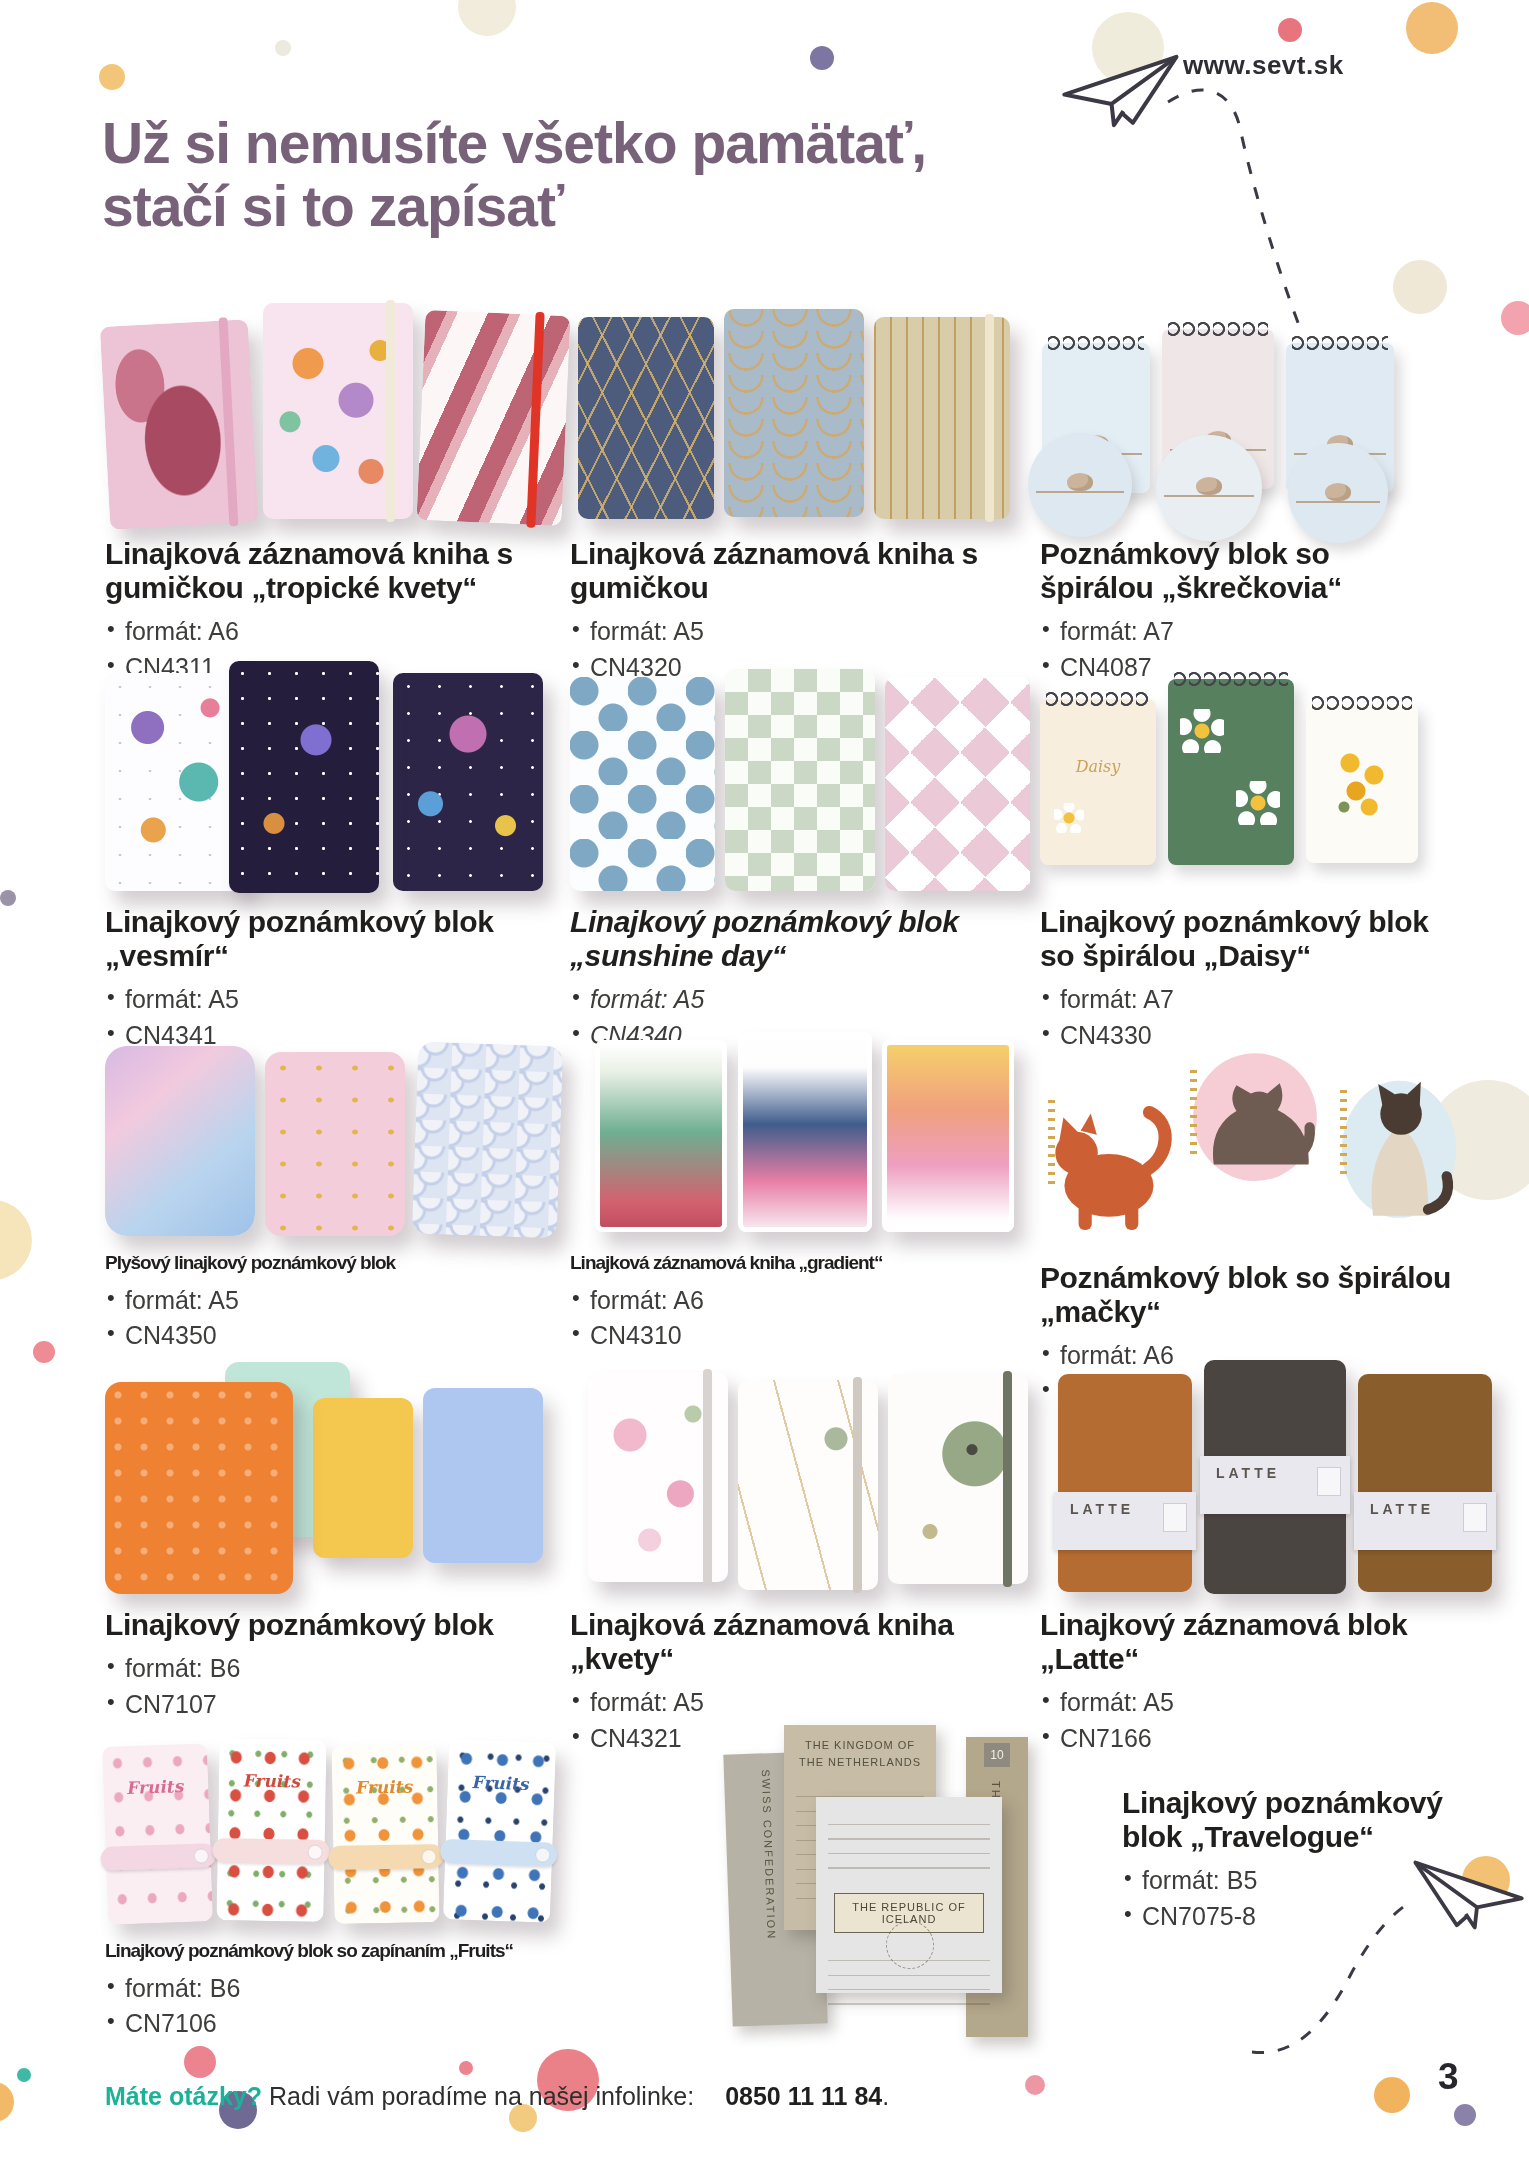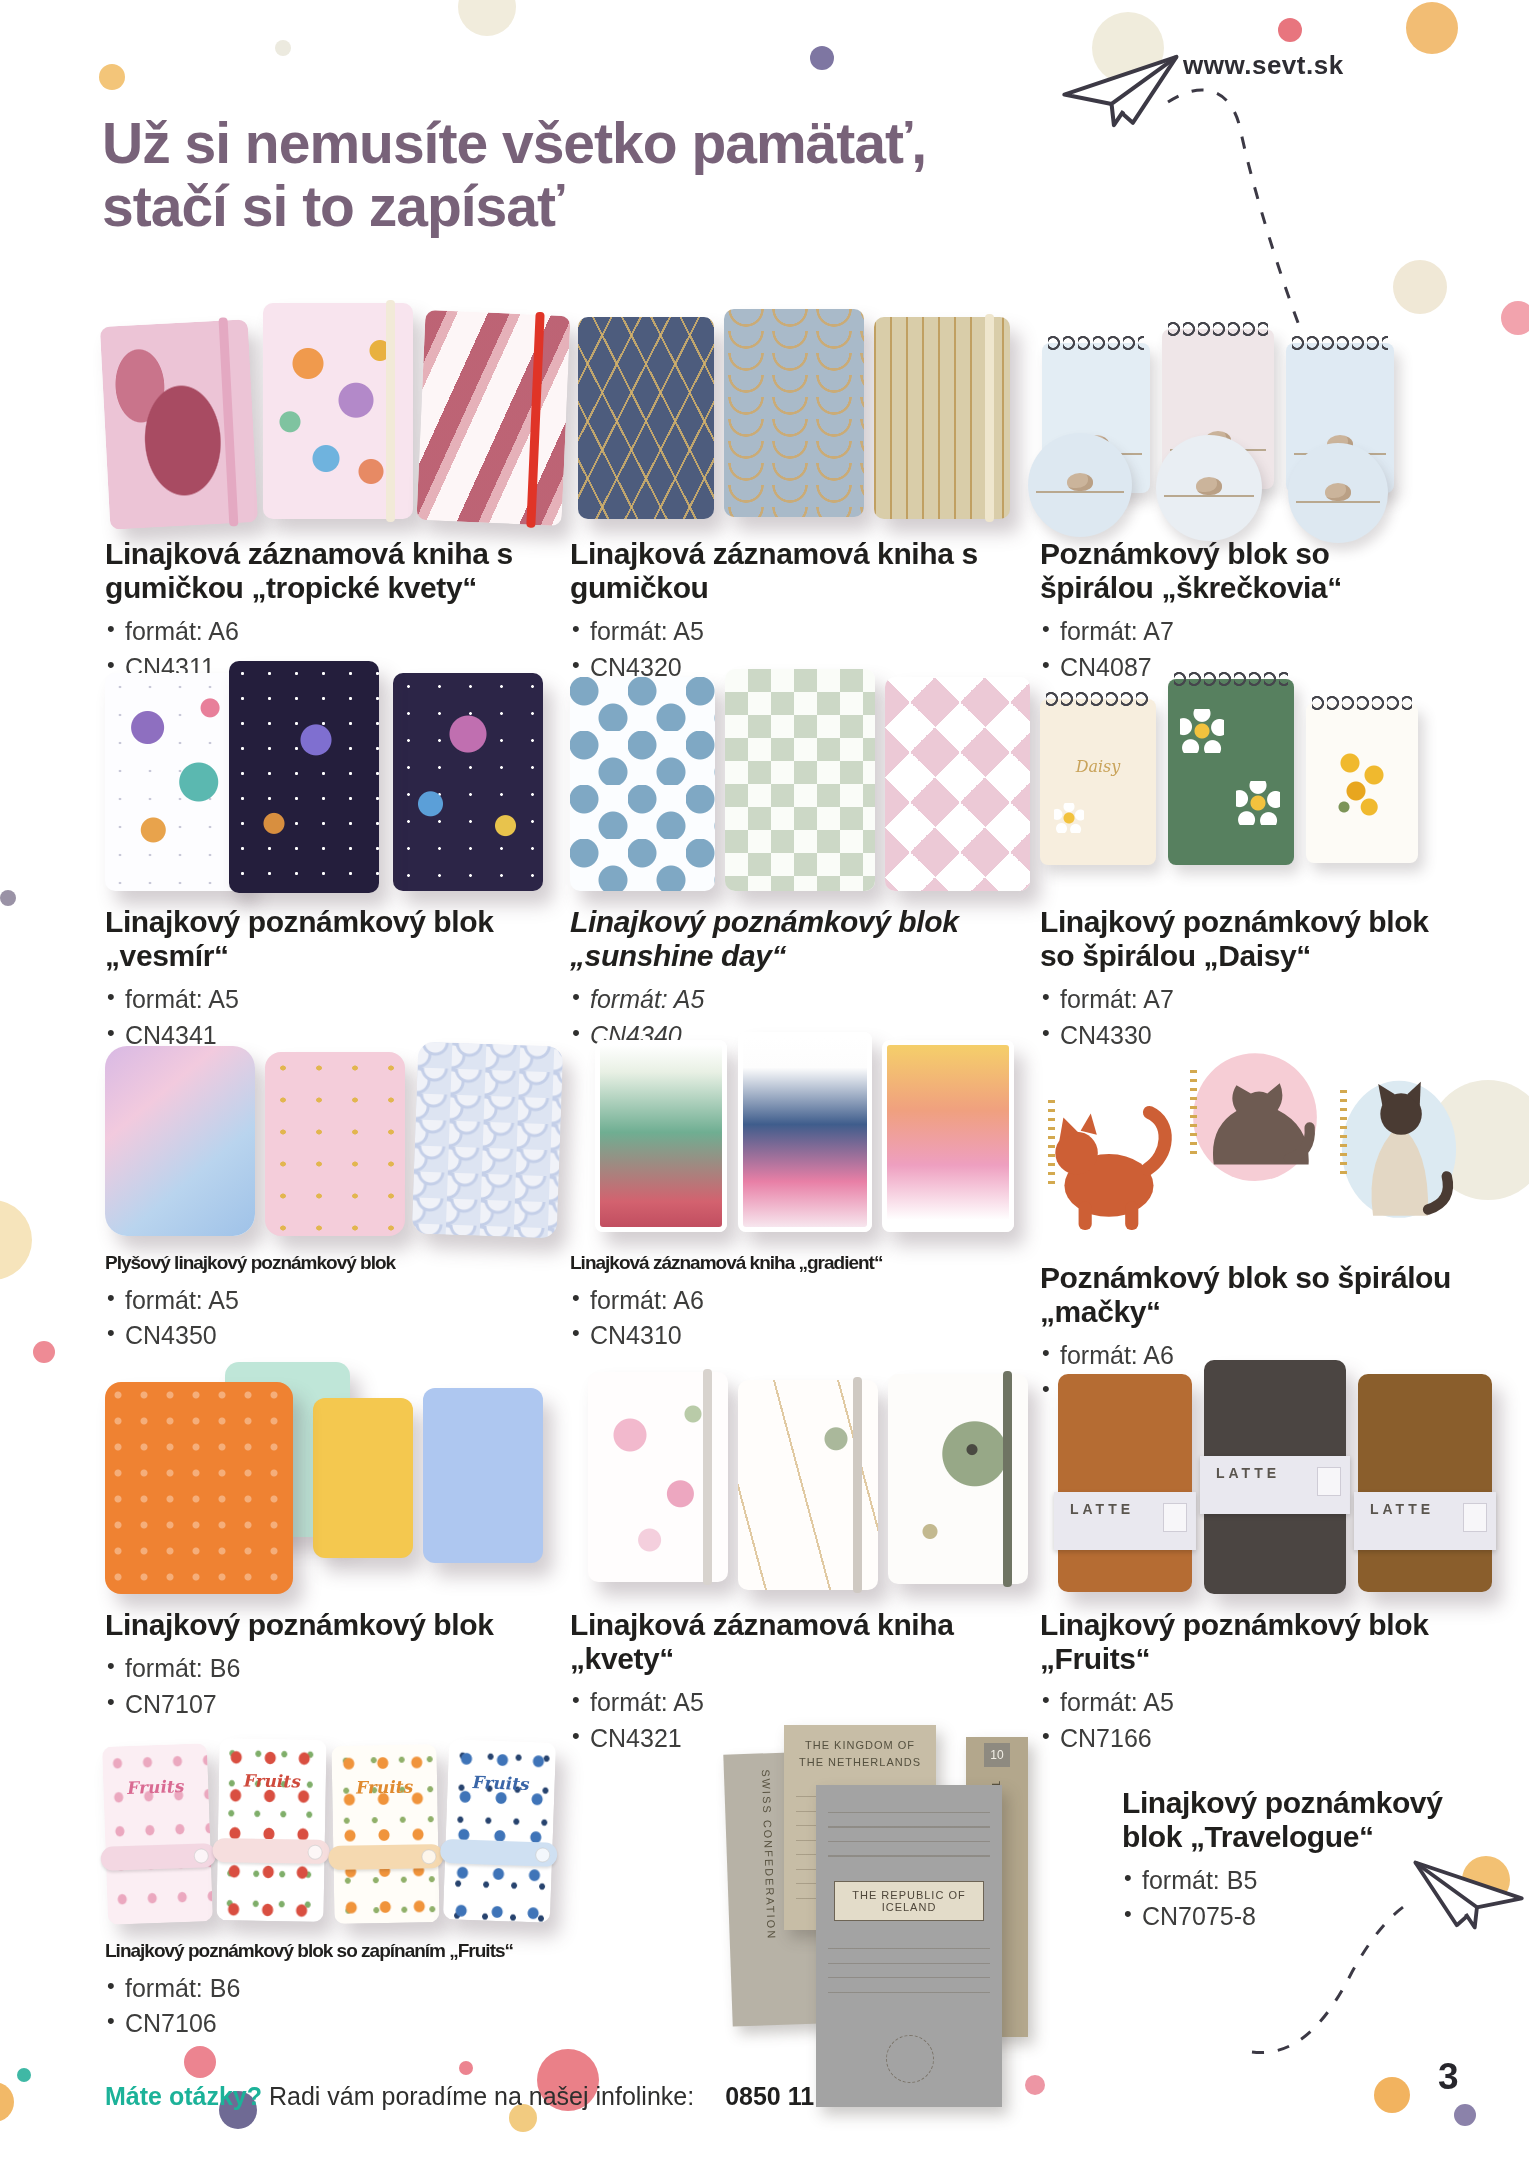--- a/index.html
+++ b/index.html
@@ -338,21 +338,21 @@
           <div class="lsq"></div>
         </div>
       </div>
       <div class="nb" style="left:318px;top:14px;width:134px;height:218px;background:#8a5e2c;">
         <div class="lband" style="top:118px;">
           <div class="ltxt">LATTE</div>
           <div class="lsq"></div>
         </div>
       </div>
     </div>
-    <h3 class="ptitle">Linajkový poznámkový blok „Fruits“</h3>
+    <h3 class="ptitle">Linajkový záznamová blok „Latte“</h3>
     <div class="bullet"><span>formát: A5</span></div>
     <div class="bullet"><span>CN7166</span></div>
   </div>
 
   <div style="position:absolute;left:105px;top:1737px;width:600px;height:200px;">
     <div class="nb" style="left:0;top:8px;width:105px;height:178px;transform:rotate(-2deg);
          background:radial-gradient(#eba8bf 4px,transparent 5px),#fbeef3;background-size:30px 34px;">
       <div class="fr" style="color:#d96a92;">Fruits</div>
       <div class="strap" style="background:#f3d7e2;"></div>
     </div>
@@ -383,21 +383,21 @@
       <div class="vtxt" style="position:absolute;left:36px;top:16px;height:240px;">SWISS CONFEDERATION</div>
     </div>
     <div class="cover" style="left:56px;top:0;width:152px;height:205px;background:#c7bda6;">
       <div class="nlabel">THE KINGDOM OF THE NETHERLANDS</div>
       <div class="scrib" style="top:58px;height:120px;"></div>
     </div>
     <div class="cover" style="left:238px;top:12px;width:62px;height:300px;background:#b3a78c;">
       <div class="ten">10</div>
       <div class="vtxt" style="position:absolute;left:24px;top:44px;height:250px;">THE KINGDOM OF DENMARK</div>
     </div>
-    <div class="cover" style="left:88px;top:60px;width:186px;height:322px;background:#a3a3a3;z-index:3;">
+    <div class="cover" style="left:88px;top:72px;width:186px;height:196px;background:#e5e5e5;z-index:3;">
       <div class="scrib" style="top:14px;height:70px;"></div>
       <div class="ilabel">THE REPUBLIC OF ICELAND</div>
       <div class="scrib" style="top:150px;height:60px;"></div>
       <div class="stamp"></div>
     </div>
   </div>
   <div class="card" style="left:1122px;top:1786px;width:340px;">
     <h3 class="ptitle">Linajkový poznámkový blok „Travelogue“</h3>
     <div class="bullet"><span>formát: B5</span></div>
     <div class="bullet"><span>CN7075-8</span></div>

